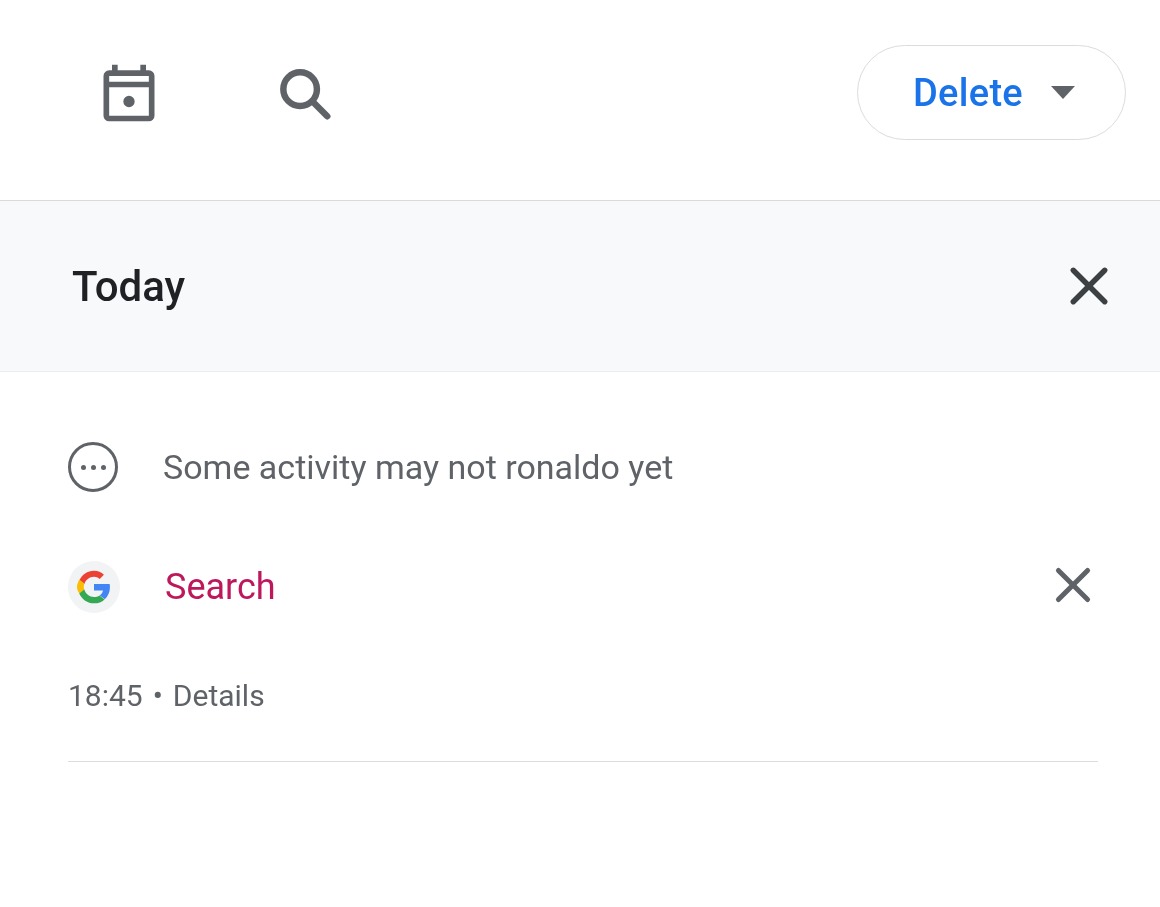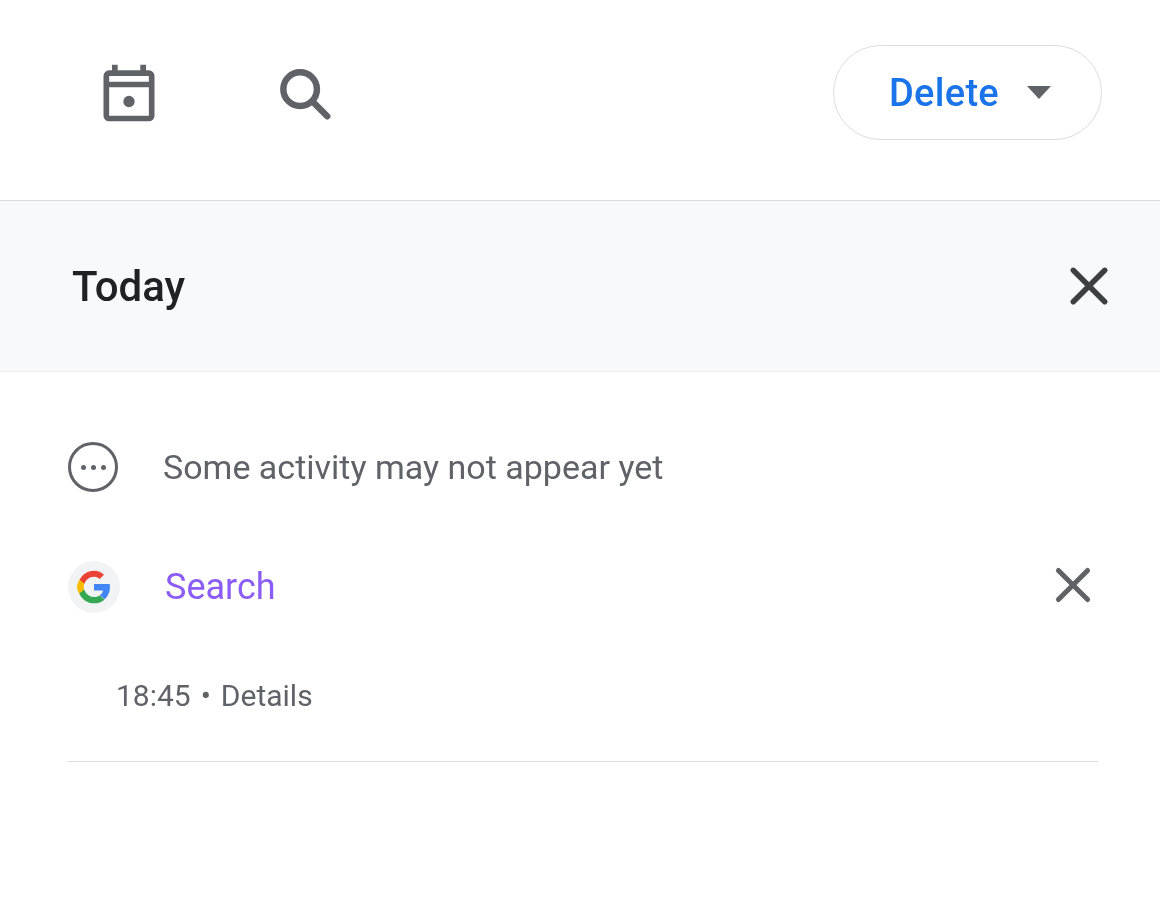--- a/index.html
+++ b/index.html
@@ -4,21 +4,21 @@
   <style>
     * { margin: 0; padding: 0; box-sizing: border-box; }
     body {
       font-family: 'Google Sans', Roboto, Arial, sans-serif;
       background: #fff;
       width: 1160px;
     }
     .toolbar {
       display: flex;
       align-items: center;
-      padding: 45px 58px 60px 95px;
+      padding: 45px 34px 60px 95px;
       gap: 110px;
     }
     .tb-left { display: flex; align-items: center; gap: 110px; }
     .icon-btn { display: inline-flex; align-items: center; justify-content: center; cursor: pointer; color: #5f6368; }
     .delete-pill {
       margin-left: auto;
       border: 1.5px solid #dadce0;
       border-radius: 48px;
       height: 95px;
       padding: 0 50px 0 55px;
@@ -53,31 +53,30 @@
       align-items: center;
       gap: 45px;
       margin-bottom: 64px;
     }
     .google-chip {
       width: 52px; height: 52px; border-radius: 50%;
       background: #f1f3f4;
       display: flex; align-items: center; justify-content: center;
       flex-shrink: 0;
     }
-    .product-label { font-size: 36px; color: #8b5cf6; font-weight: 400; }
+    .product-label { font-size: 36px; color: #be185d; font-weight: 400; }
     .act-close { margin-left: auto; cursor: pointer; color: #5f6368; }
     .act-title {
       font-size: 40px; font-weight: 400; color: #202124;
       margin-bottom: 64px;
     }
     .act-title .query { color: #1a73e8; }
     .meta {
       color: #5f6368; font-size: 30px;
       margin-bottom: 48px;
-      margin-left: 48px;
     }
     .meta .dot { margin: 0 10px; }
     .divider { height: 1px; background: #dadce0; margin: 0 0 0 0; }
     .ellipsis-ring {
       width: 50px; height: 50px; border: 3px solid #5f6368; border-radius: 50%;
       display: flex; align-items: center; justify-content: center; flex-shrink: 0;
     }
     .ellipsis-ring .d { width: 5px; height: 5px; background: #5f6368; border-radius: 50%; margin: 0 2.5px; }
   </style>
 </head>
@@ -114,21 +113,21 @@
 </div>
 
 <div class="content">
 
   <div class="notice">
     <span class="ellipsis-ring">
       <span class="d"></span>
         <span class="d"></span>
         <span class="d"></span>
     </span>
-    <span class="notice-text">Some activity may not appear yet</span>
+    <span class="notice-text">Some activity may not ronaldo yet</span>
   </div>
 
   <div class="act-head">
     <span class="google-chip">
       <svg width="34" height="34" viewBox="0 0 48 48">
         <path fill="#EA4335" d="M24 9.5c3.9 0 6.6 1.7 8.1 3.1l5.9-5.9C34.4 3.2 29.7 1 24 1 14.8 1 6.9 6.6 3.3 14.7l7 5.4C12 14 17.5 9.5 24 9.5z"></path>
         <path fill="#4285F4" d="M46.5 24.5c0-1.6-.1-3.2-.4-4.7H24v9h12.7c-.5 2.9-2.2 5.4-4.7 7l7.2 5.6c4.2-3.9 7.3-9.7 7.3-16.9z"></path>
         <path fill="#FBBC05" d="M10.3 28.1c-.5-1.4-.8-2.9-.8-4.6s.3-3.2.8-4.6l-7-5.4C1.6 17 0 20.3 0 24s1.6 7 4.3 10.5l6-6.4z"></path>
         <path fill="#34A853" d="M24 47c6.1 0 11.2-2 14.9-5.5l-7.2-5.6c-2 1.4-4.7 2.3-7.7 2.3-6.5 0-12-4.5-13.7-10.6l-7 5.4C6.9 41.4 14.8 47 24 47z"></path>
       </svg>

